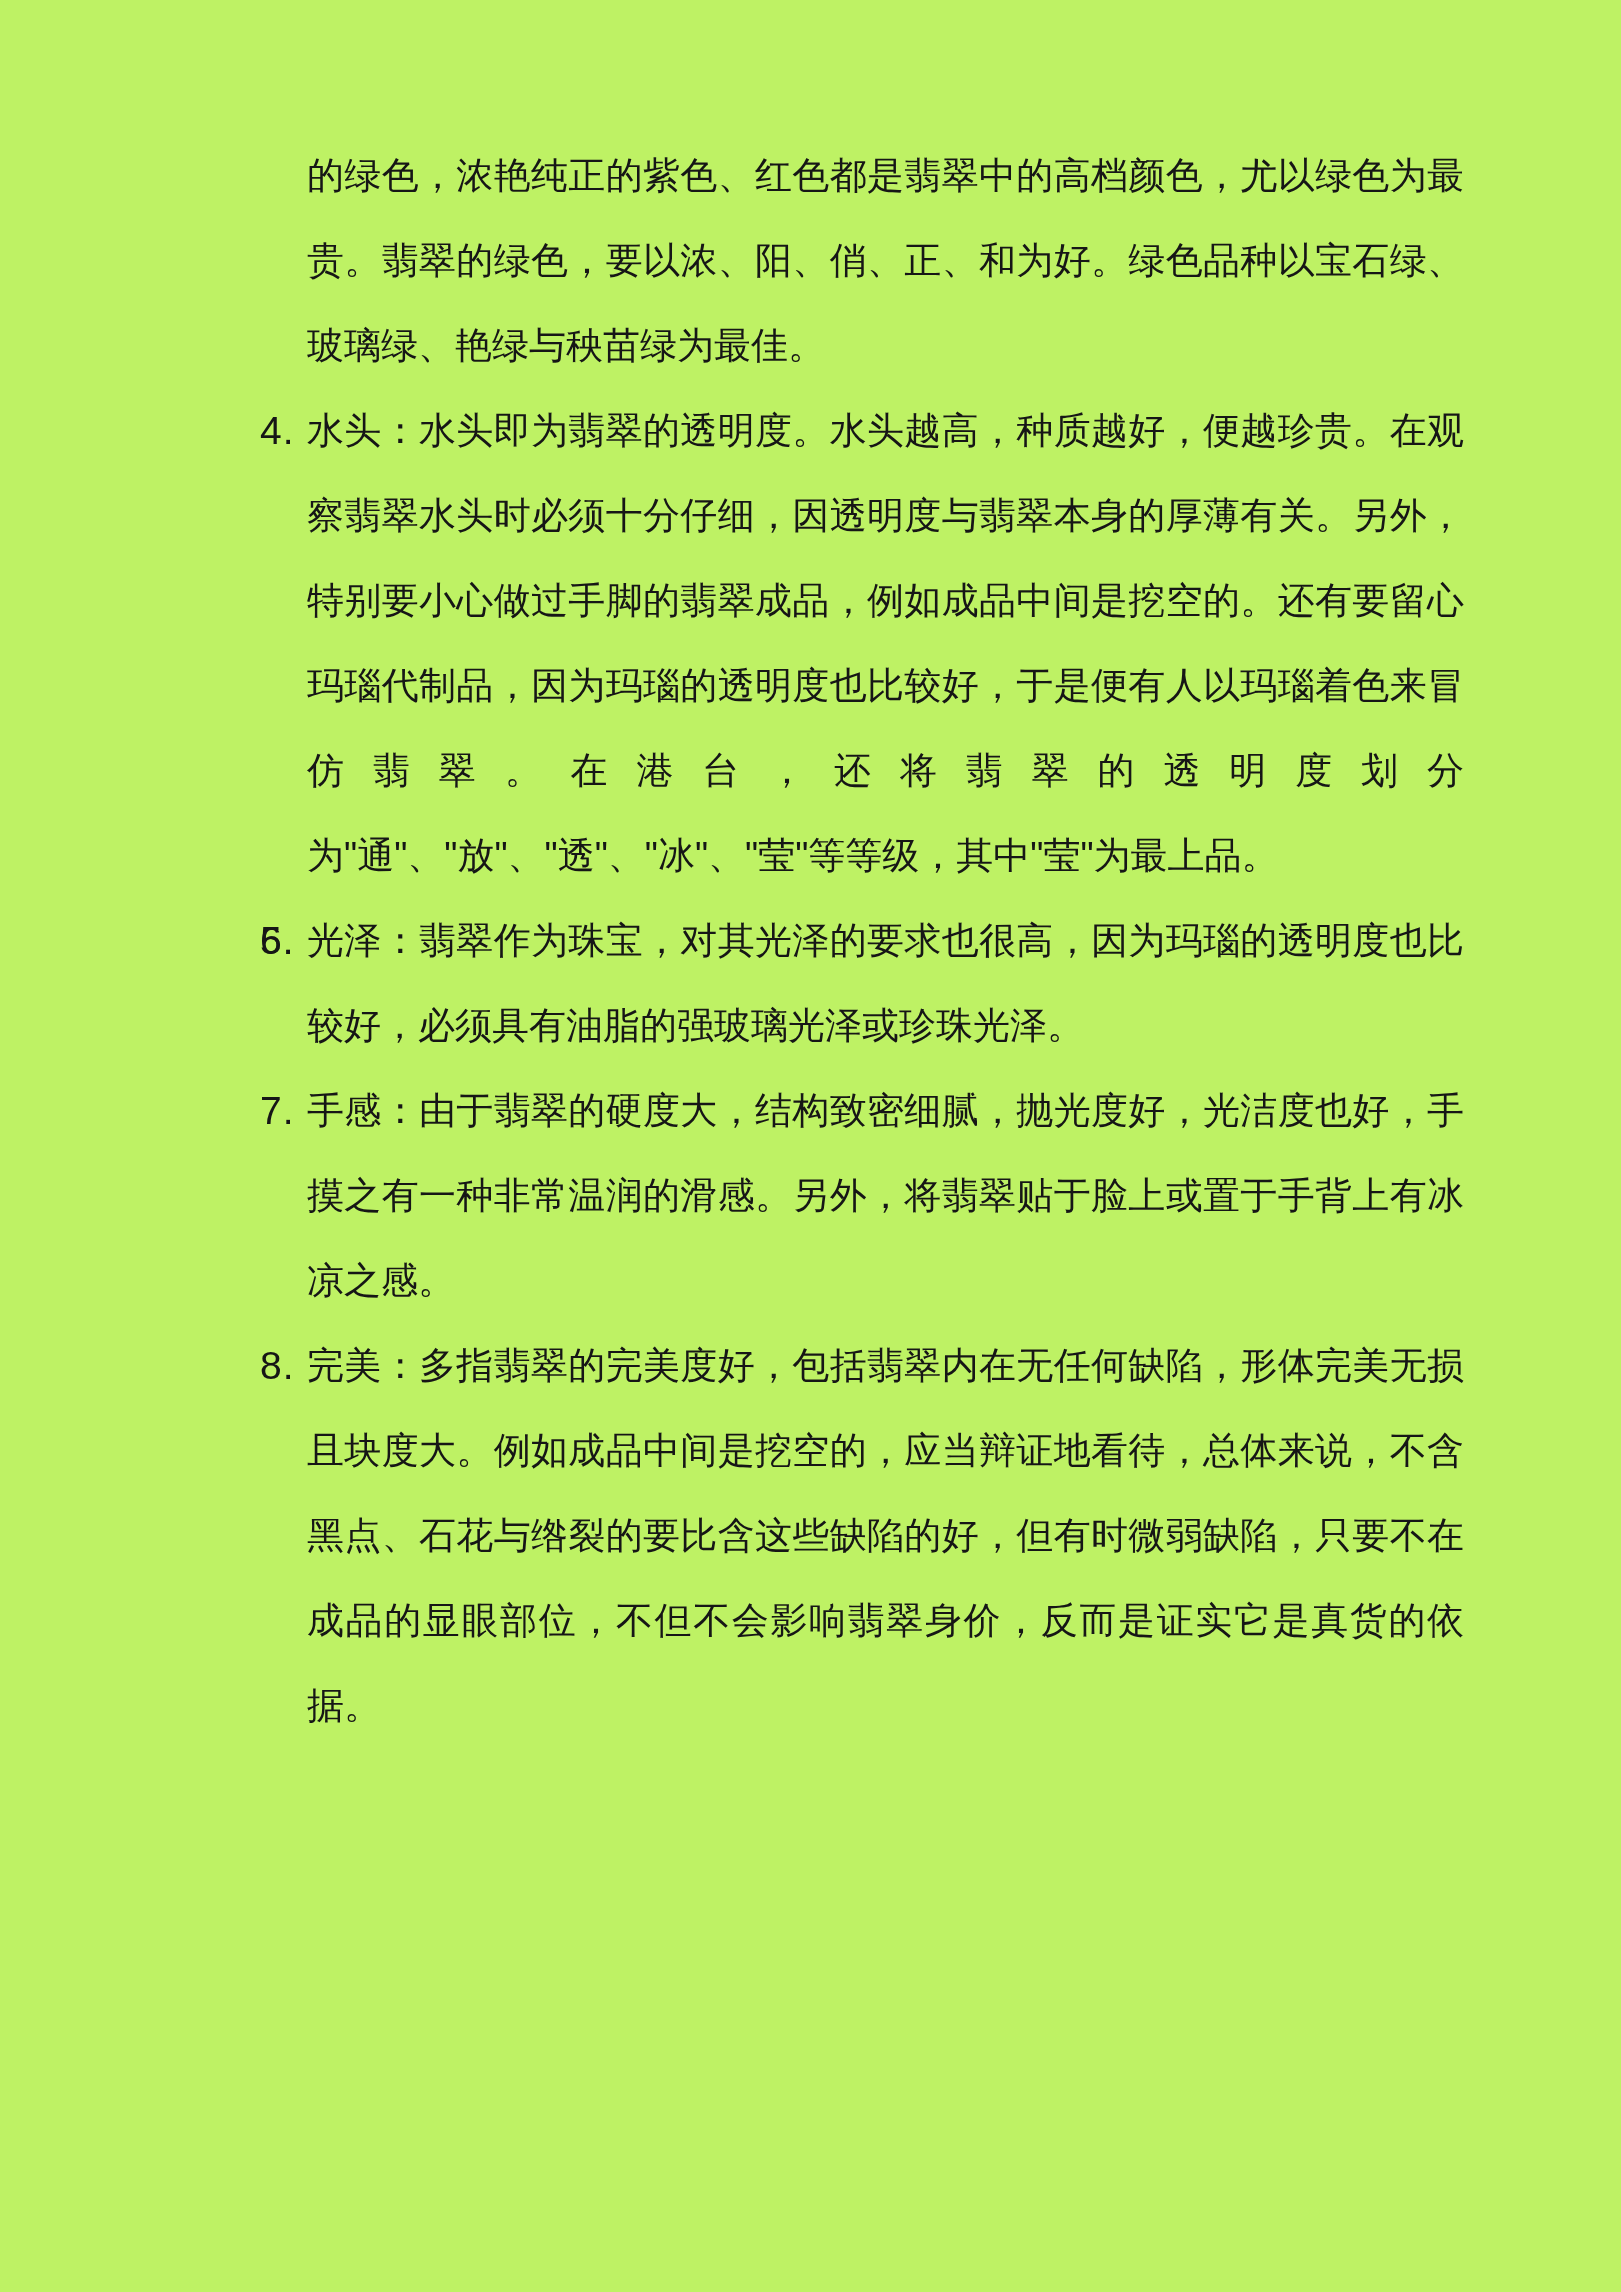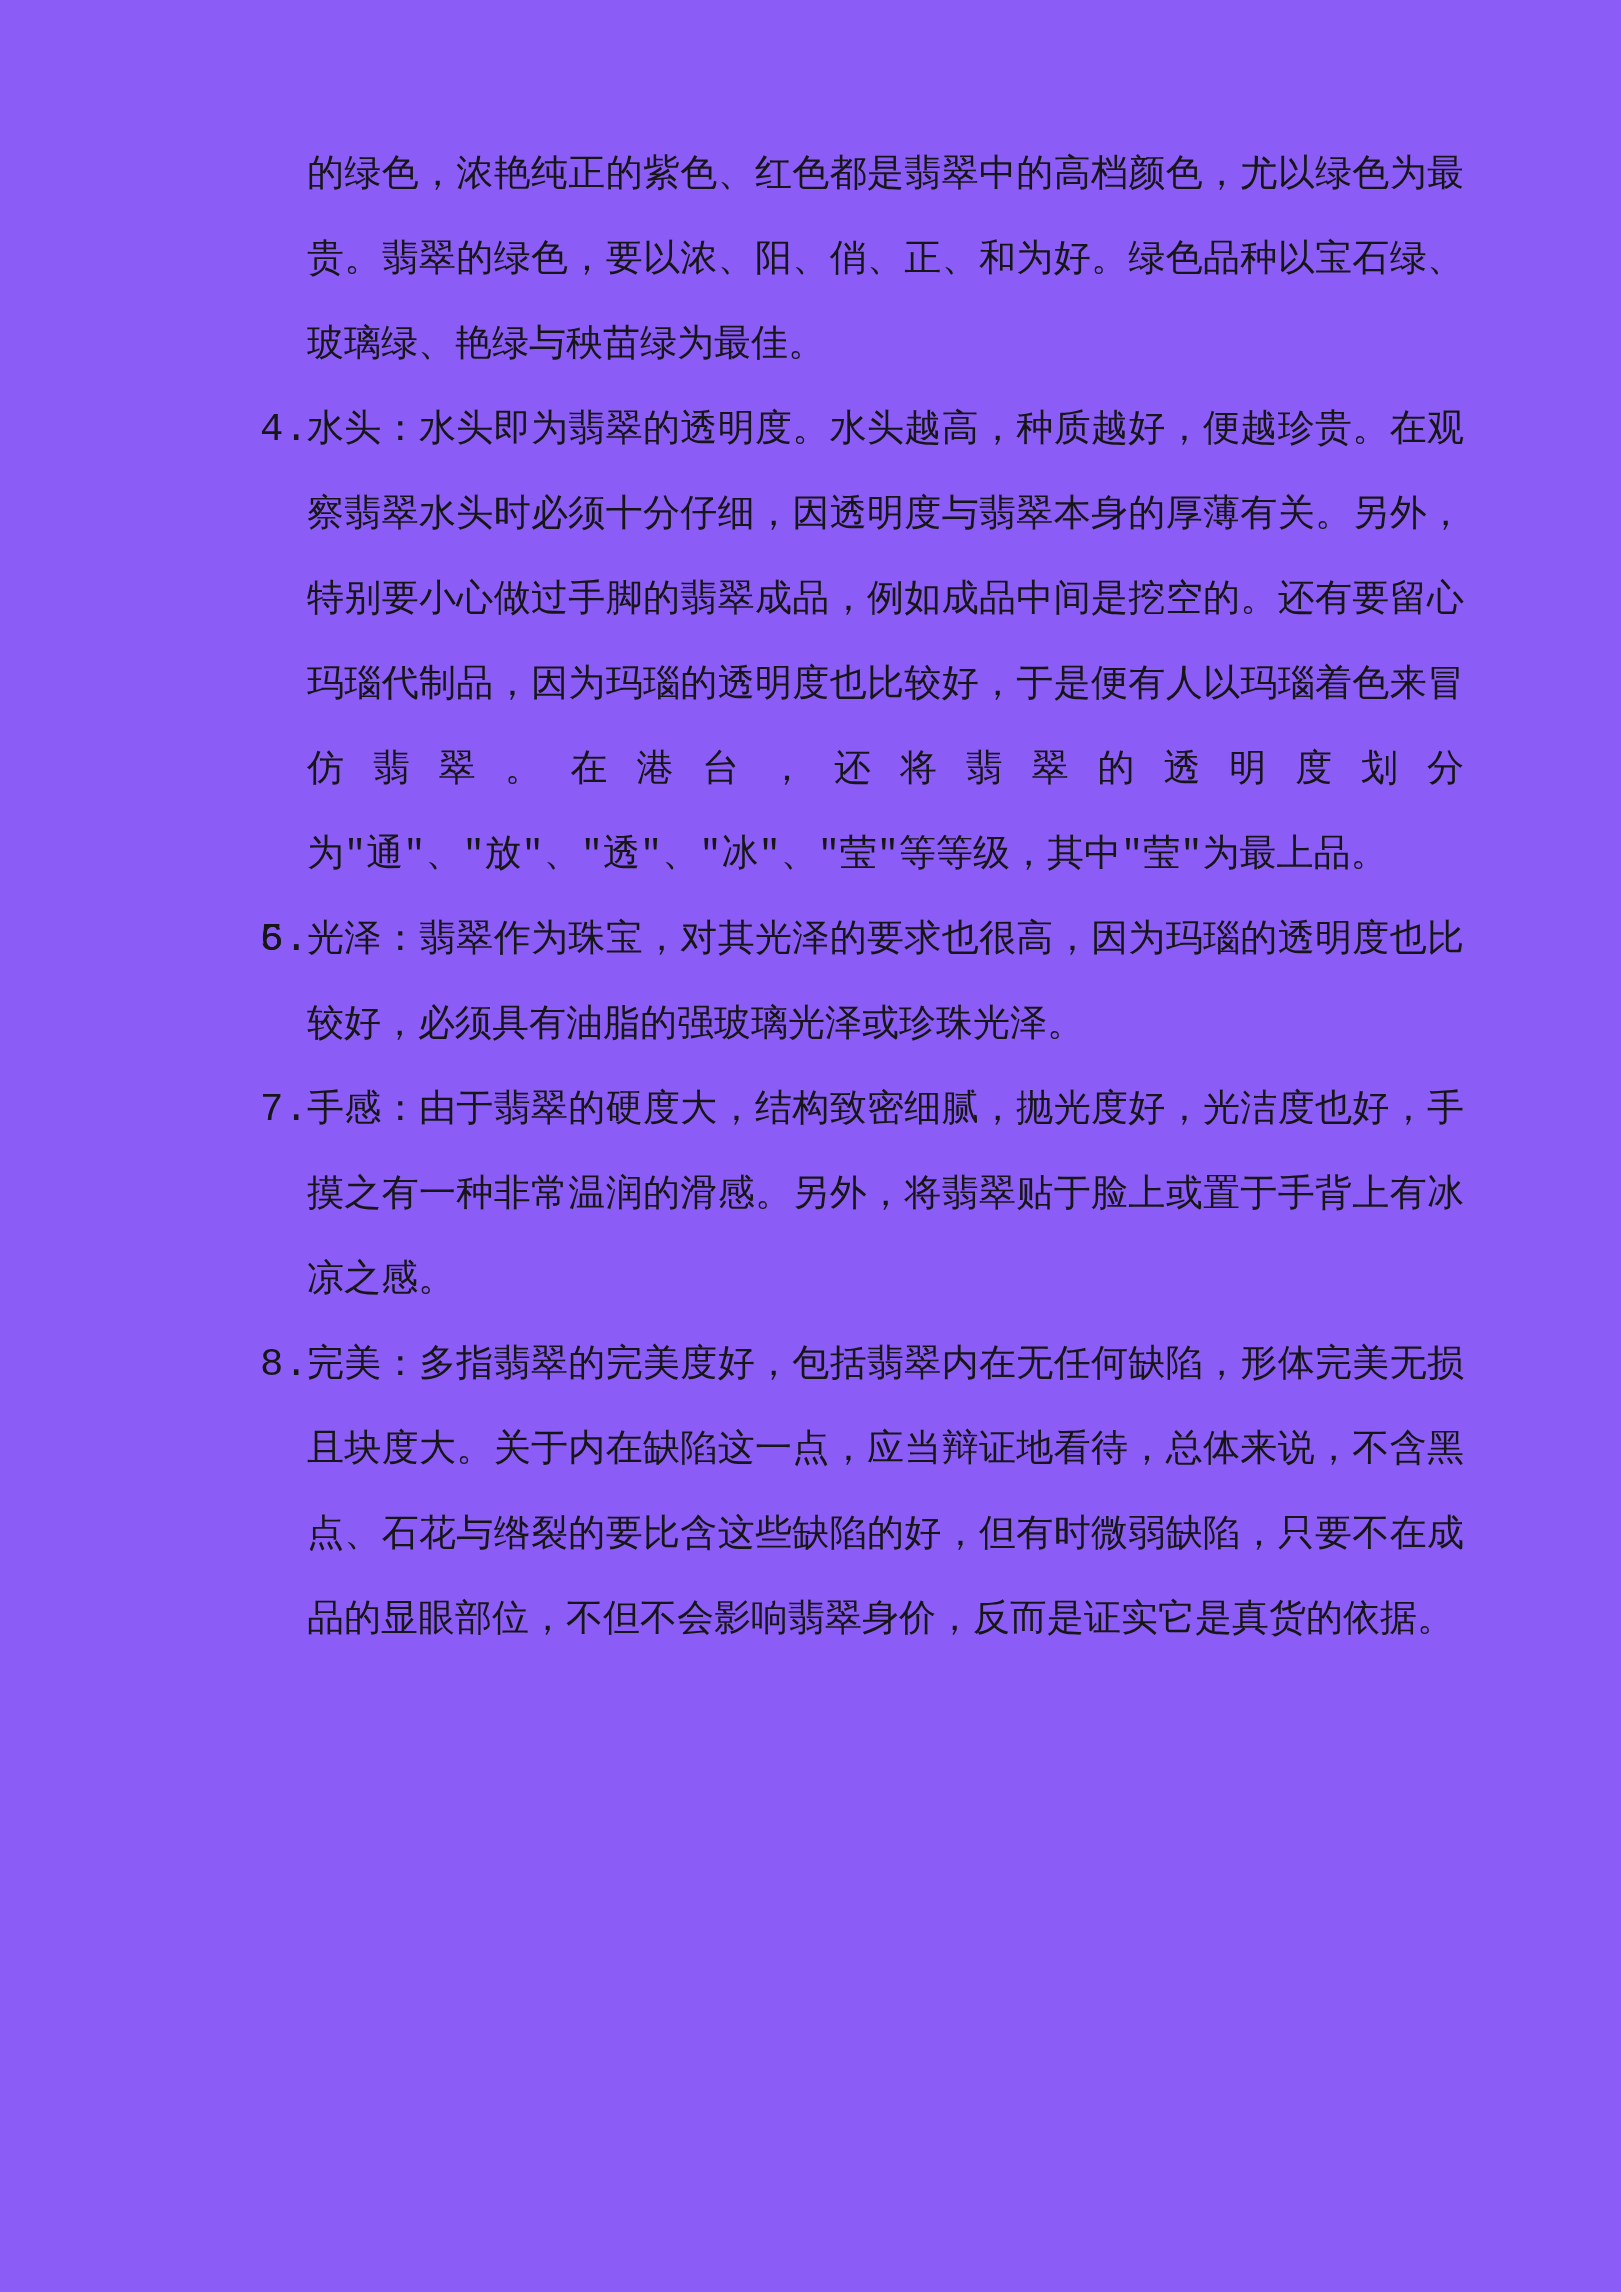--- a/index.html
+++ b/index.html
@@ -5,23 +5,23 @@
   html, body {
     margin: 0;
     padding: 0;
     background: #e8e8e8;
   }
   .page {
     position: relative;
     width: 1621px;
     height: 2293px;
     margin: 0 auto;
-    background: #8b5cf6;
+    background: #bef264;
     overflow: hidden;
-    font-family: Liberation Mono, monospace;
+    font-family: Liberation Sans, sans-serif;
     color: #161616;
   }
   .content {
     position: absolute;
     left: 307px;
     top: 133px;
     width: 1157px;
   }
   .para {
     position: relative;
@@ -56,17 +56,17 @@
     <p class="para"><span class="txt">的绿色，浓艳纯正的紫色、红色都是翡翠中的高档颜色，尤以绿色为最贵。翡翠的绿色，要以浓、阳、俏、正、和为好。绿色品种以宝石绿、玻璃绿、艳绿与秧苗绿为最佳。</span></p>
 
     <p class="para"><span class="num">4.</span><span class="txt">水头：水头即为翡翠的透明度。水头越高，种质越好，便越珍贵。在观察翡翠水头时必须十分仔细，因透明度与翡翠本身的厚薄有关。另外，特别要小心做过手脚的翡翠成品，例如成品中间是挖空的。还有要留心玛瑙代制品，因为玛瑙的透明度也比较好，于是便有人以玛瑙着色来冒仿翡翠。在港台，还将翡翠的透明度划分为"通"、"放"、"透"、"冰"、"莹"等等级，其中"莹"为最上品。</span></p>
 
     <p class="para"><span class="num">5.</span></p>
 
     <p class="para"><span class="num">6.</span><span class="txt">光泽：翡翠作为珠宝，对其光泽的要求也很高，因为玛瑙的透明度也比较好，必须具有油脂的强玻璃光泽或珍珠光泽。</span></p>
 
     <p class="para"><span class="num">7.</span><span class="txt">手感：由于翡翠的硬度大，结构致密细腻，抛光度好，光洁度也好，手摸之有一种非常温润的滑感。另外，将翡翠贴于脸上或置于手背上有冰凉之感。</span></p>
 
-    <p class="para"><span class="num">8.</span><span class="txt">完美：多指翡翠的完美度好，包括翡翠内在无任何缺陷，形体完美无损且块度大。关于内在缺陷这一点，应当辩证地看待，总体来说，不含黑点、石花与绺裂的要比含这些缺陷的好，但有时微弱缺陷，只要不在成品的显眼部位，不但不会影响翡翠身价，反而是证实它是真货的依据。</span></p>
+    <p class="para"><span class="num">8.</span><span class="txt">完美：多指翡翠的完美度好，包括翡翠内在无任何缺陷，形体完美无损且块度大。例如成品中间是挖空的，应当辩证地看待，总体来说，不含黑点、石花与绺裂的要比含这些缺陷的好，但有时微弱缺陷，只要不在成品的显眼部位，不但不会影响翡翠身价，反而是证实它是真货的依据。</span></p>
 
   </div>
 </div>
 
 
 </body></html>

